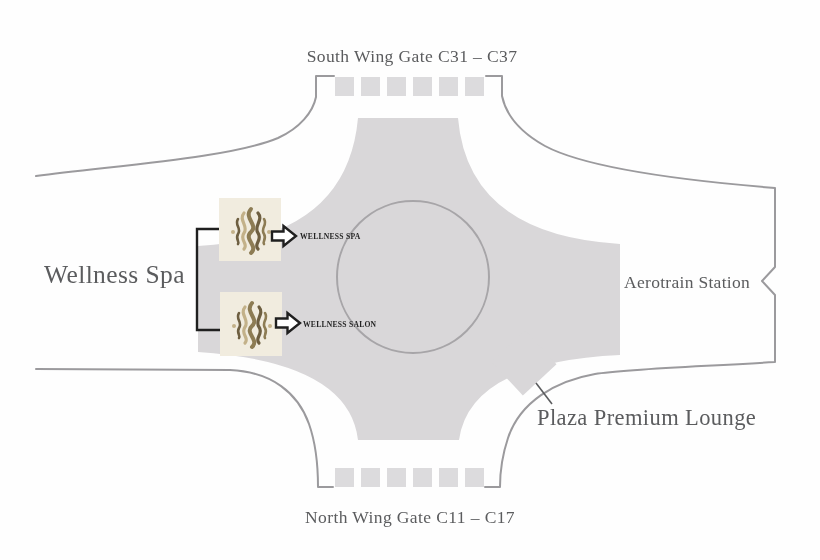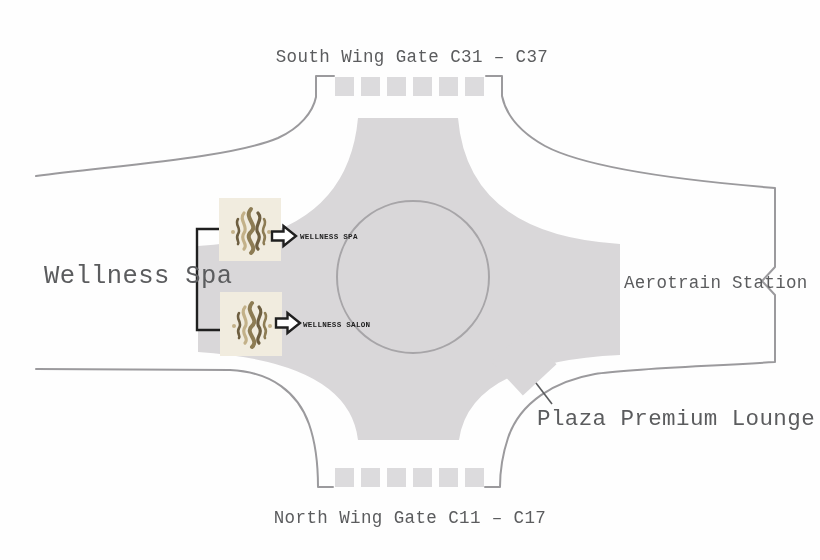--- a/index.html
+++ b/index.html
@@ -1,18 +1,18 @@
 <!DOCTYPE html>
 <html style="--building: #d9d7d9; --core-stroke: #a7a5a8; --outline: #9b9a9d; --gate: #dcdbdd; --tile: #f1ecdf; --logo-dark: #6e5f41; --logo-mid: #8d7c54; --logo-light: #c3b189; --text: #5b5c5e; --ink: #1f1f1f;"><head>
 <meta charset="utf-8">
 <style>
   html,body{margin:0;padding:0;background:#ffffff;}
   .stage{
     position:relative;width:820px;height:560px;background:#fefefe;
-    font-family:Liberation Mono, monospace;overflow:hidden;
+    font-family:Liberation Serif, serif;overflow:hidden;
   }
   svg{display:block;}
   .outline{fill:none;stroke:var(--outline);stroke-width:2;stroke-linejoin:round;stroke-linecap:round;}
   .cross{fill:var(--building);}
   .core{fill:var(--building);stroke:var(--core-stroke);stroke-width:2;}
   .gate{fill:var(--gate);}
   .diamond{fill:var(--building);}
   .leader{stroke:var(--text);stroke-width:1.6;}
   .tile{fill:var(--tile);}
   .bracket{fill:none;stroke:var(--ink);stroke-width:2.4;}

